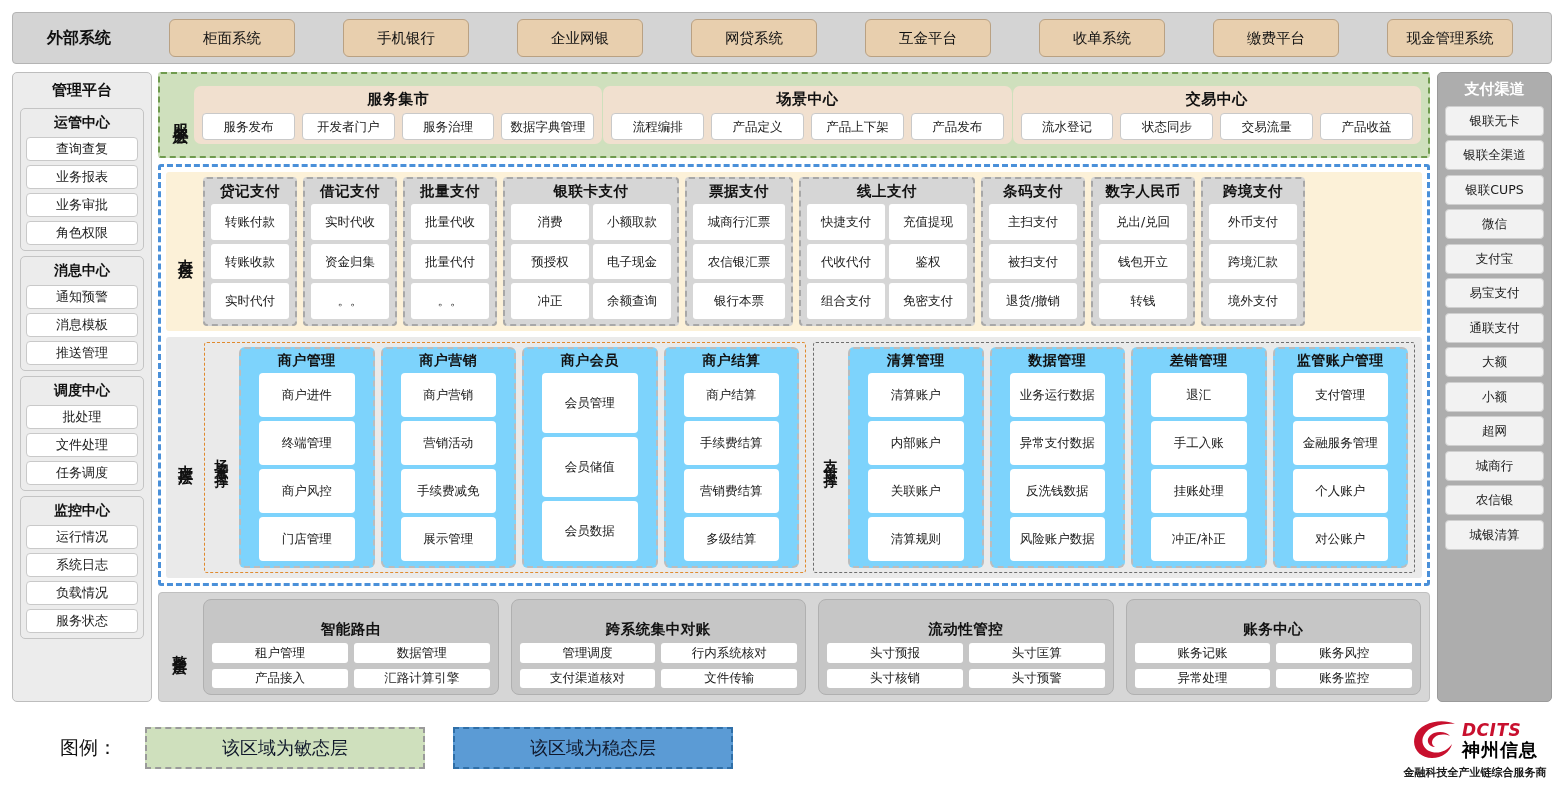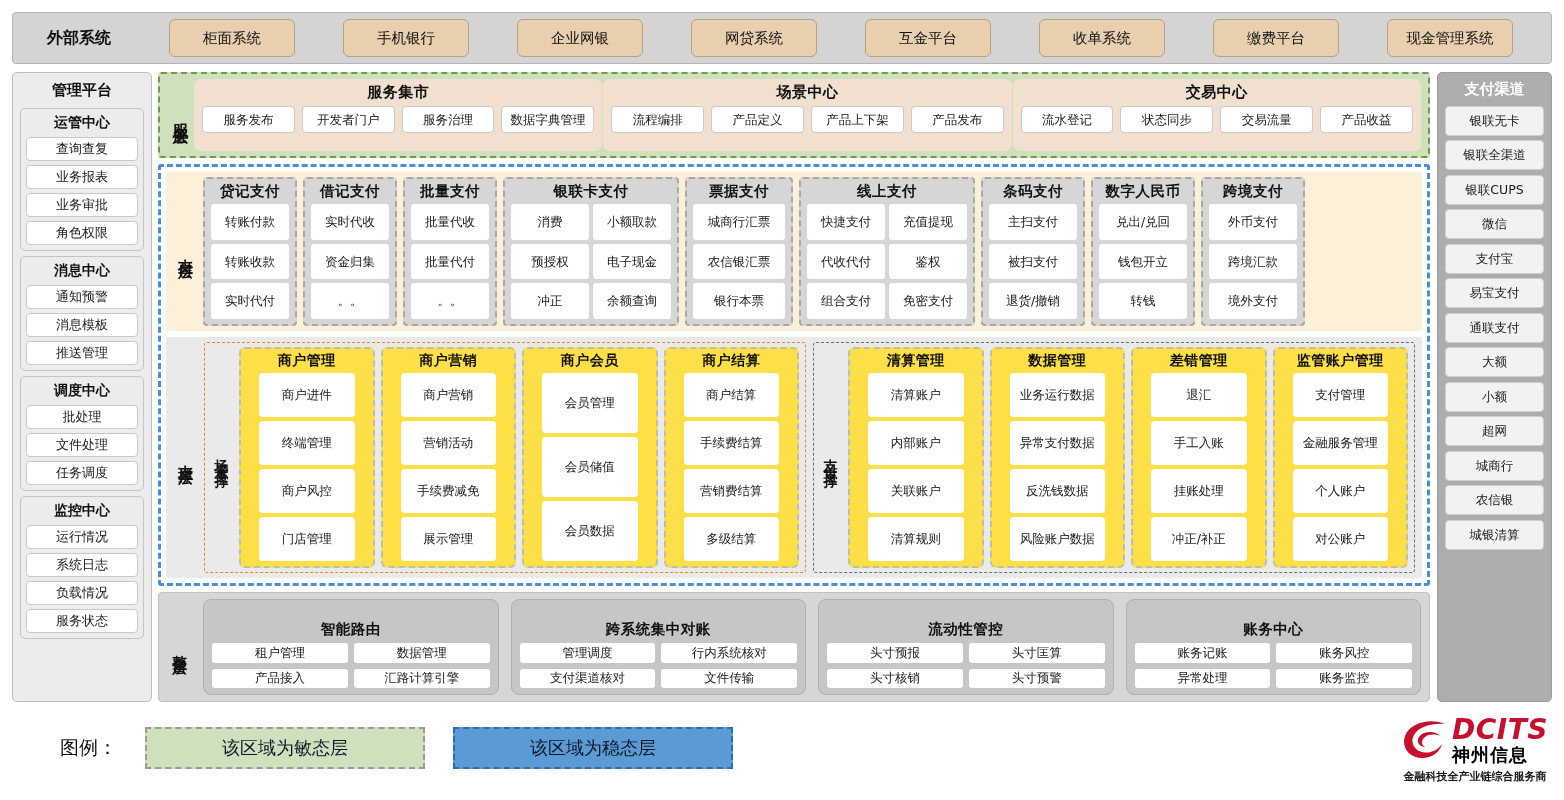--- a/index.html
+++ b/index.html
@@ -72,21 +72,21 @@
 
   
   #center{
     position:absolute;left:158px;top:72px;width:1272px;height:630px;
     display:flex;flex-direction:column;gap:6px;
   }
 
   
   #service-layer{
     height:86px;background:#cfe0bd;border:2px dashed #6f9b4e;border-radius:3px;
-    box-sizing:border-box;padding:5px 7px;display:flex;gap:1px;align-items:stretch;
+    box-sizing:border-box;padding:12px 7px;display:flex;gap:1px;align-items:stretch;
   }
   #service-layer .layer-label{width:26px;flex:0 0 26px;}
   .svc-box{
     flex:1;background:#f1e0cf;border-radius:7px;box-sizing:border-box;
     padding:3px 8px 6px;display:flex;flex-direction:column;
   }
   .svc-box .grp-title{margin:1px 0 4px;}
   .svc-row{display:flex;gap:7px;justify-content:center;flex:1;}
   .svc-row .chip{flex:1;max-width:110px;height:27px;font-size:12.5px;}
 
@@ -119,21 +119,21 @@
   }
   #support-layer .layer-label{width:24px;flex:0 0 24px;font-size:15px;}
   .sup-zone{
     flex:1;box-sizing:border-box;padding:4px 6px;display:flex;gap:6px;align-items:stretch;
     border-radius:3px;
   }
   .sup-zone.scene{border:1.5px dashed #e08a2e;}
   .sup-zone.payment{border:1.5px dashed #6e6e6e;}
   .sup-zone .zone-label{width:22px;flex:0 0 22px;font-size:14px;letter-spacing:5px;}
   .sup-grp{
-    flex:1;background:#fde047;border:2px dashed #bcbcbc;border-radius:6px;
+    flex:1;background:#7dd3fc;border:2px dashed #bcbcbc;border-radius:6px;
     box-sizing:border-box;padding:2px 18px 5px;display:flex;flex-direction:column;
   }
   .sup-grp .grp-title{margin:1px 0 3px;font-size:14px;}
   .sup-list{flex:1;display:flex;flex-direction:column;gap:4px;}
   .sup-list .chip{flex:1;border:none;border-radius:4px;font-size:12.5px;}
 
   
   #integration-layer{
     height:110px;background:#d6d6d6;border:1px solid #c0c0c0;border-radius:4px;
     box-sizing:border-box;padding:6px 8px;display:flex;gap:12px;align-items:stretch;
@@ -161,21 +161,21 @@
   .lg-box.stable{background:#5b9bd5;border:2px dashed #2f6fa8;}
 
   
   #logo{
     position:absolute;left:1390px;top:706px;width:170px;height:88px;
     display:flex;flex-direction:column;align-items:center;justify-content:center;
   }
   #logo .logo-row{display:flex;align-items:center;gap:4px;}
   #logo .swoosh{width:46px;height:40px;flex:0 0 46px;}
   #logo .logo-texts{display:flex;flex-direction:column;line-height:1;}
-  #logo .logo-en{font-size:28px;font-weight:bold;color:#c8102e;letter-spacing:.5px;font-style:italic;}
+  #logo .logo-en{font-size:17px;font-weight:bold;color:#c8102e;letter-spacing:.5px;font-style:italic;}
   #logo .logo-cn{font-size:18px;font-weight:bold;color:#000000;letter-spacing:1px;margin-top:2px;}
   #logo .logo-tag{font-size:11px;font-weight:bold;color:#1a1a1a;margin-top:5px;white-space:nowrap;}
 </style>
 </head>
 <body>
 
 <div id="external-bar">
   <div class="ext-title">外部系统</div>
   <div class="ext-list">
       <div class="ext-chip">柜面系统</div>

